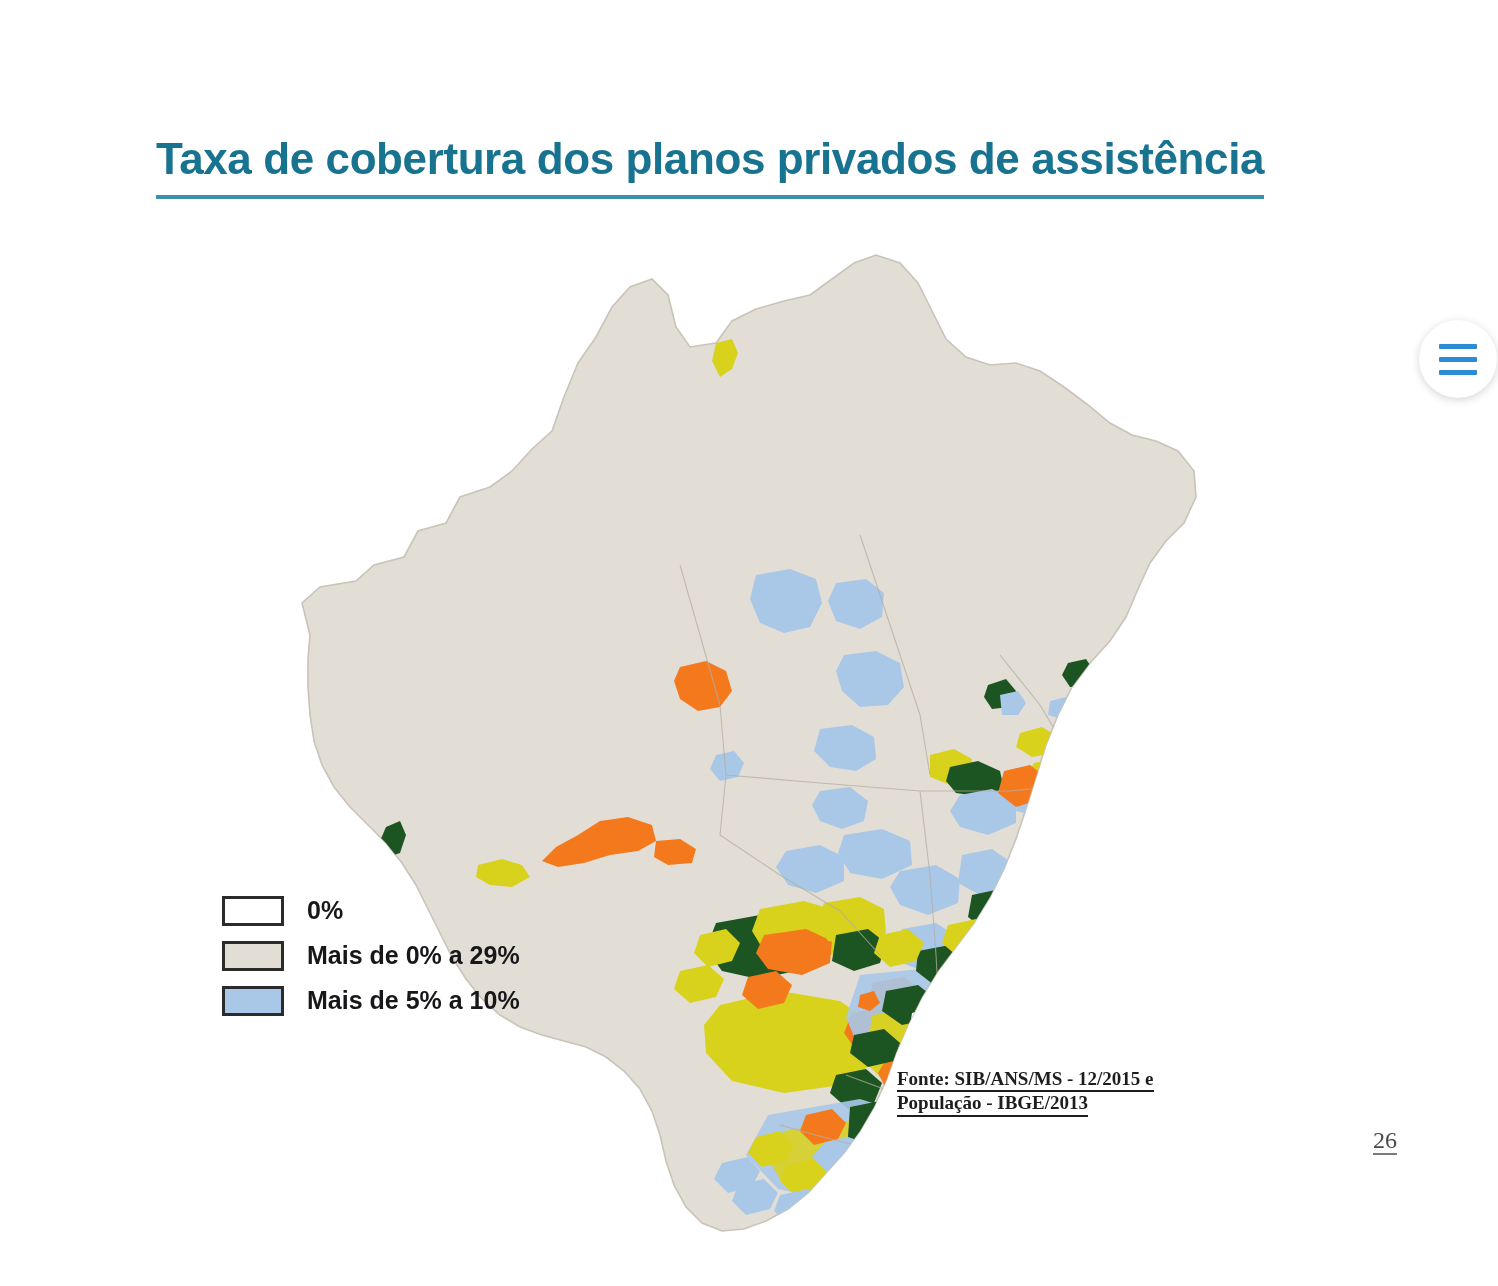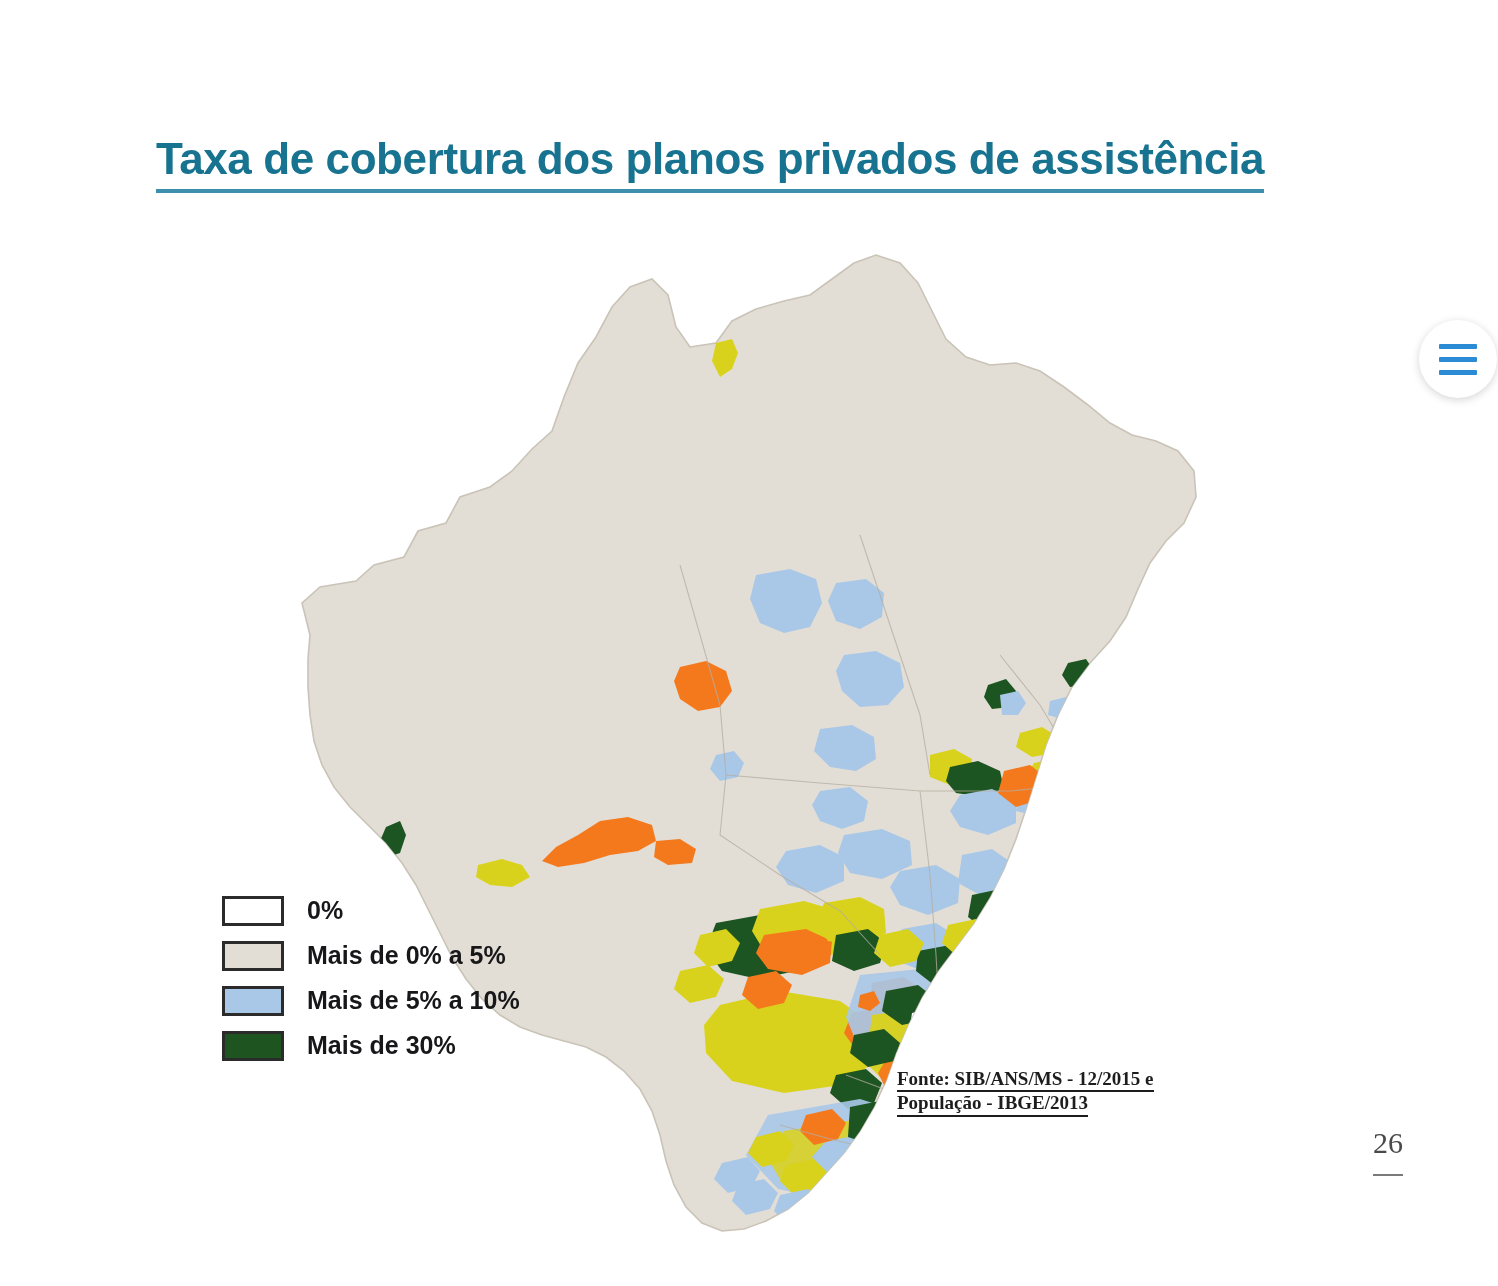--- a/index.html
+++ b/index.html
@@ -26,21 +26,21 @@
     font-family: "Liberation Sans", sans-serif;
     font-weight: bold;
     font-size: 44px;
     line-height: 1.32;
     color: #17738f;
     letter-spacing: -0.4px;
   }
   #slide-title .tline {
     display: inline-block;
     border-bottom: 4px solid #3d8fae;
-    padding-bottom: 1px;
+    padding-bottom: 7px;
   }
 
   
   #map-figure {
     position: absolute;
     left: 160px;
     top: 235px;
     width: 1070px;
     height: 1010px;
   }
@@ -95,24 +95,24 @@
     border-bottom: 2px solid #1d1d1d;
     font-family: Liberation Serif, serif;
   }
 
   
   #page-number {
     position: absolute;
     left: 1373px;
     top: 1128px;
     font-family: "Liberation Serif", serif;
-    font-size: 30px;
+    font-size: 24px;
     color: #4a4a4a;
     border-bottom: 2px solid #7a7a7a;
-    padding-bottom: 16px;
+    padding-bottom: 1px;
     line-height: 1;
   }
 
   
   #menu-fab {
     position: absolute;
     left: 1419px;
     top: 320px;
     width: 78px;
     height: 78px;
@@ -342,34 +342,30 @@
 
 <div id="map-legend">
 
   <div class="legend-row">
     <span class="legend-swatch" style="background:#ffffff"></span>
     <span class="legend-label">0%</span>
   </div>
 
   <div class="legend-row">
     <span class="legend-swatch" style="background:#e3ded5"></span>
-    <span class="legend-label">Mais de 0% a 5%</span>
+    <span class="legend-label">Mais de 0% a 29%</span>
   </div>
 
   <div class="legend-row">
     <span class="legend-swatch" style="background:#a9c8e8"></span>
     <span class="legend-label">Mais de 5% a 10%</span>
   </div>
 
 
 
-  <div class="legend-row">
-    <span class="legend-swatch" style="background:#1d5420"></span>
-    <span class="legend-label">Mais de 30%</span>
-  </div>
 
 </div>
 
 <div id="source-note">
   <div><span>Fonte: SIB/ANS/MS - 12/2015 e</span></div>
   <div><span>População - IBGE/2013</span></div>
 </div>
 
 <div id="page-number">26</div>
 

